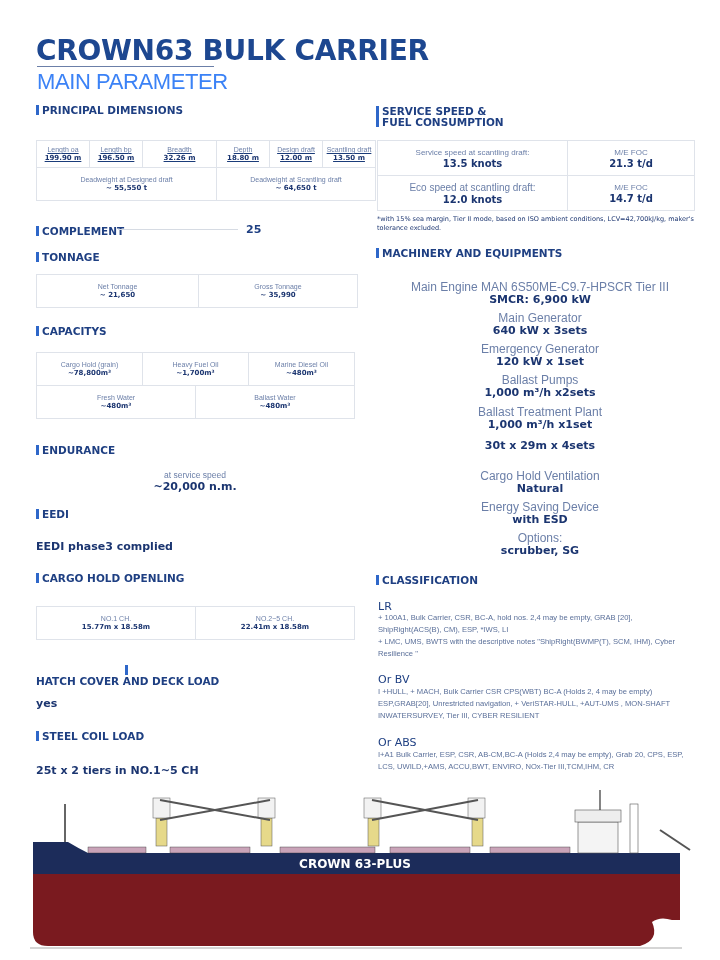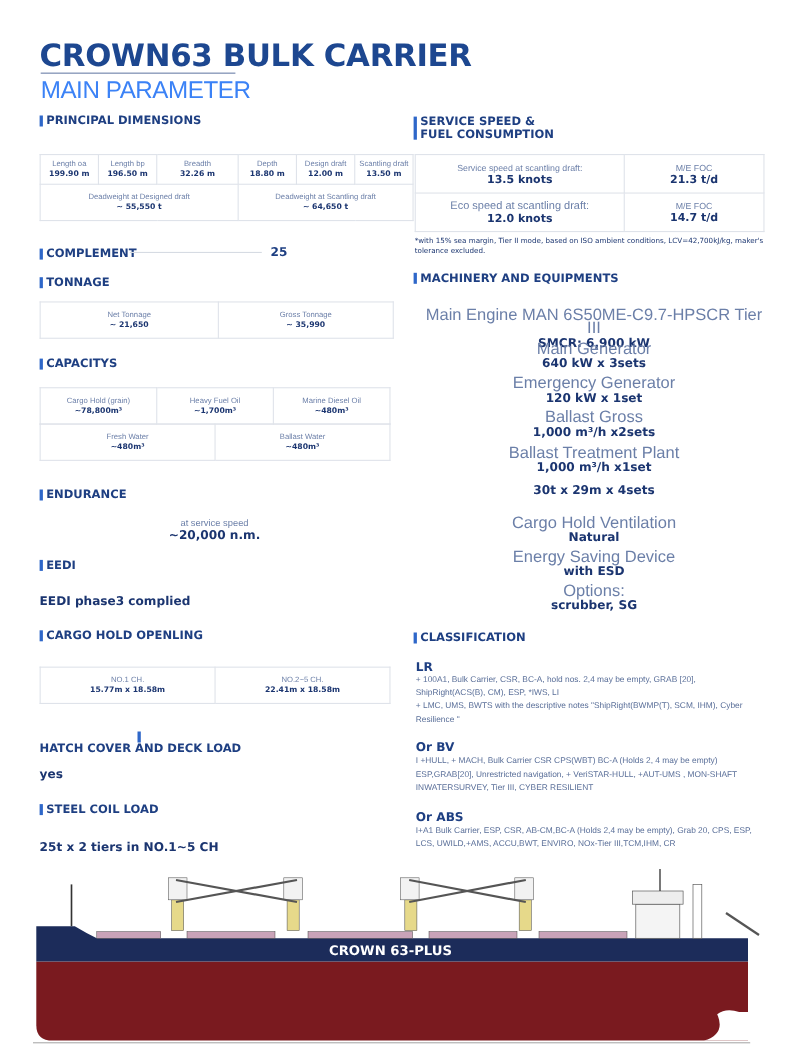--- a/index.html
+++ b/index.html
@@ -25,42 +25,42 @@
 
   .center-block { position: absolute; text-align: center; }
   .c-lbl { font-size: 8.5px; color: #6b7fa8; font-family: "Liberation Sans", sans-serif; }
   .c-val { font-size: 11px; font-weight: bold; color: #1b3570; }
 
   .big-val { position: absolute; font-size: 11px; font-weight: bold; color: #1b3570; text-align: left; }
 
   .note { position: absolute; left: 377px; top: 215px; width: 320px; font-size: 6.5px; color: #1b3570; line-height: 9px; }
 
   .mach { position: absolute; left: 380px; width: 320px; text-align: center; }
-  .mach .m-lbl { font-size: 15px; color: #6b7fa8; font-family: "Liberation Sans", sans-serif; line-height: 12px; }
+  .mach .m-lbl { font-size: 12px; color: #6b7fa8; font-family: "Liberation Sans", sans-serif; line-height: 12px; }
   .mach .m-val { font-size: 11px; font-weight: bold; color: #1b3570; line-height: 14px; }
 
-  .cls-head { position: absolute; left: 378px; font-size: 11px; font-weight: bold; color: #1e3f82; }
+  .cls-head { position: absolute; left: 378px; font-size: 11px; font-weight: normal; color: #1e3f82; }
   .cls-text { position: absolute; left: 378px; width: 318px; font-size: 7.6px; color: #5a6f99; line-height: 12px; font-family: "Liberation Sans", sans-serif; }
 
   .ship { position: absolute; left: 0; top: 790px; width: 720px; height: 170px; }
 </style>
 </head>
 <body>
 
 <div class="title">CROWN63 BULK CARRIER</div>
 <div class="title-rule"></div>
 <div class="subtitle">MAIN PARAMETER</div>
 
 <div class="sec" style="left:36px;top:104px;">
   <span class="bar"></span>
   <span>PRINCIPAL DIMENSIONS</span>
 </div>
 <table class="grid" style="left:36px;top:140px;width:318px;">
   <tbody>
-      <tr style="height:27px;">
+      <tr style="height:27px;text-decoration:underline;">
     <td style="width:53px;">
           <span class="lbl">Length oa</span>
           <span class="val">199.90 m</span>
         </td>
     <td style="width:53px;">
           <span class="lbl">Length bp</span>
           <span class="val">196.50 m</span>
         </td>
     <td style="width:74px;">
           <span class="lbl">Breadth</span>
@@ -241,21 +241,21 @@
   </div>
 <div class="mach" style="top:312px;">
     <div class="m-lbl">Main Generator</div>
     <div class="m-val">640 kW x 3sets</div>
   </div>
 <div class="mach" style="top:343px;">
     <div class="m-lbl">Emergency Generator</div>
     <div class="m-val">120 kW x 1set</div>
   </div>
 <div class="mach" style="top:374px;">
-    <div class="m-lbl">Ballast Gross</div>
+    <div class="m-lbl">Ballast Pumps</div>
     <div class="m-val">1,000 m³/h x2sets</div>
   </div>
 <div class="mach" style="top:406px;">
     <div class="m-lbl">Ballast Treatment Plant</div>
     <div class="m-val">1,000 m³/h x1set</div>
   </div>
 <div class="mach" style="top:439px;">
     <div class="m-val">30t x 29m x 4sets</div>
   </div>
 <div class="mach" style="top:470px;">

